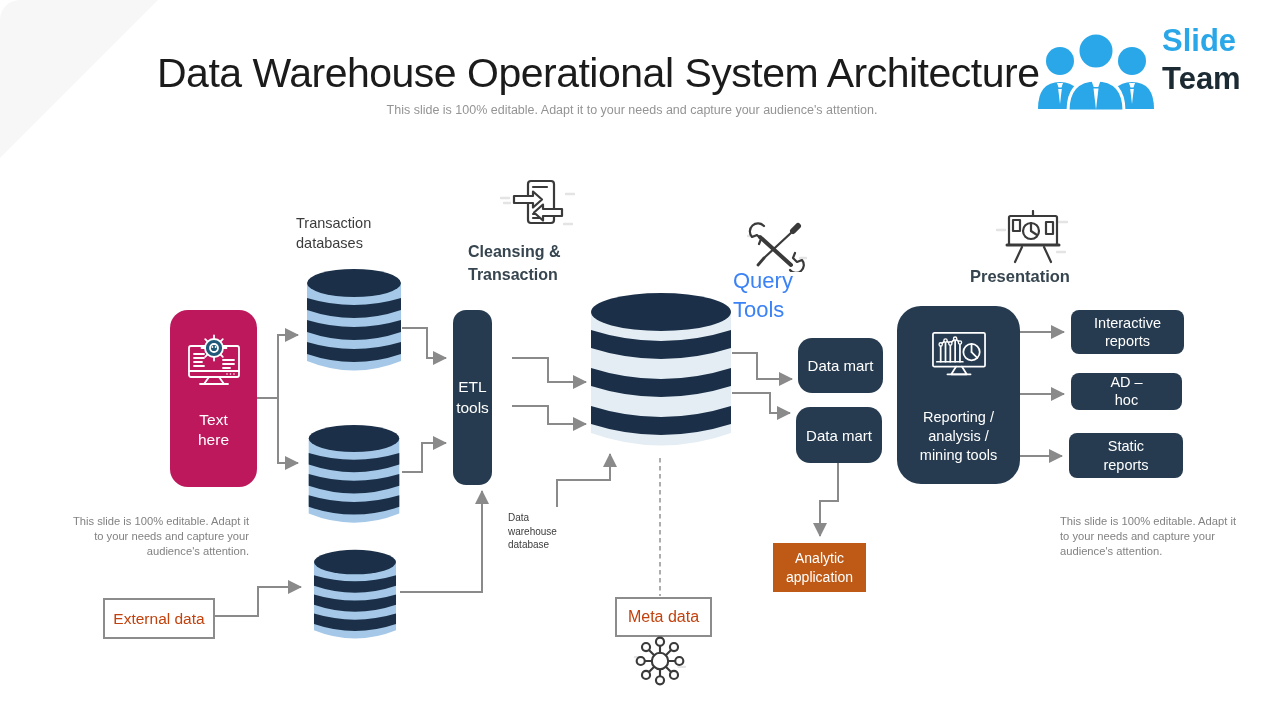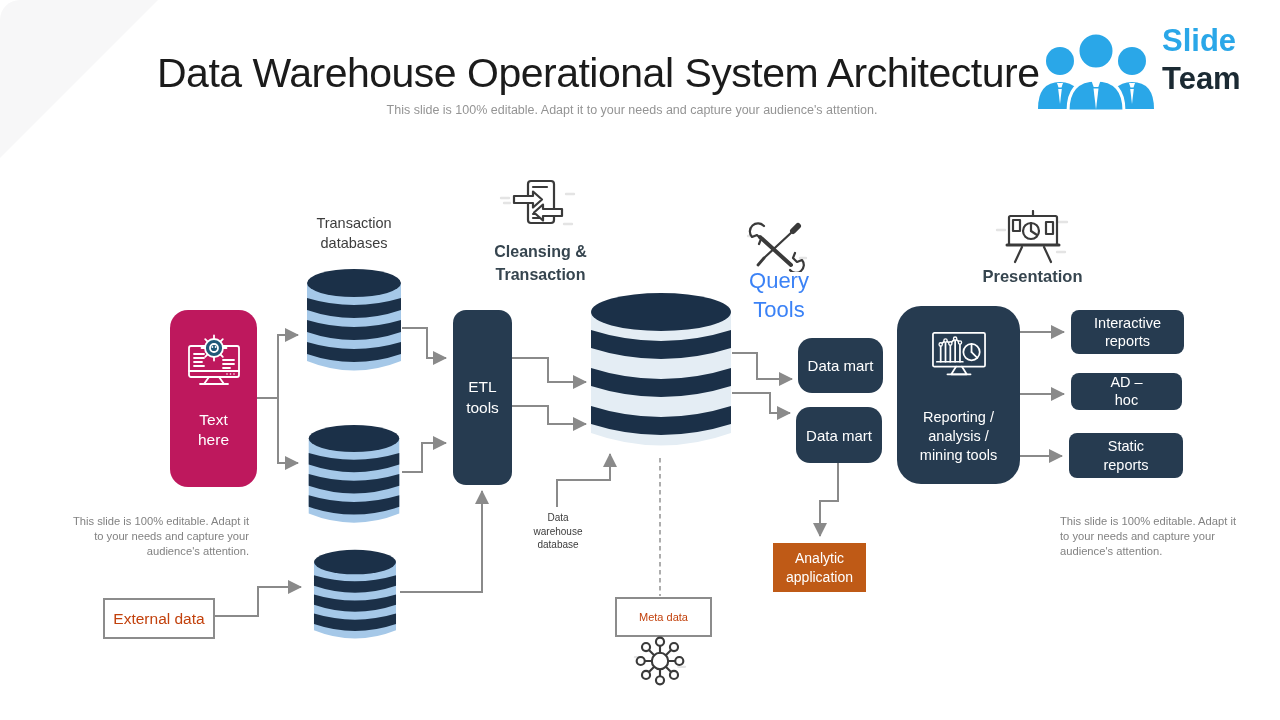--- a/index.html
+++ b/index.html
@@ -24,37 +24,37 @@
   .dash{stroke:#8a8a8a;stroke-width:1.4;fill:none;stroke-dasharray:4.5 3.5;}
   
   .cyl{z-index:2;}
   
   .node{z-index:3;display:flex;align-items:center;justify-content:center;text-align:center;
         color:#ffffff;}
   .navy{background:#263b50;}
   .box-text-here{left:170px;top:310px;width:87px;height:177px;background:#be185d;border-radius:18px;
                  flex-direction:column;justify-content:flex-start;padding-top:24px;box-sizing:border-box;}
   .box-text-here .lbl{margin-top:20px;font-size:15.5px;line-height:1.32;}
-  .box-etl{left:453px;top:310px;width:59px;height:175px;border-radius:13px;font-size:15.5px;line-height:1.3;}
+  .box-etl{left:453px;top:310px;width:39px;height:175px;border-radius:13px;font-size:15.5px;line-height:1.3;}
   .box-dm1{left:798px;top:338px;width:85px;height:55px;border-radius:14px;font-size:15px;}
   .box-dm2{left:796px;top:407px;width:86px;height:56px;border-radius:14px;font-size:15px;}
   .box-analytic{left:773px;top:543px;width:93px;height:49px;background:#bf5a16;font-size:14px;line-height:1.3;}
   .box-reporting{left:897px;top:306px;width:123px;height:178px;border-radius:24px;flex-direction:column;
                  justify-content:flex-start;padding-top:22px;box-sizing:border-box;}
   .box-reporting .lbl{margin-top:26px;font-size:14.5px;line-height:1.3;}
   .box-rep1{left:1071px;top:310px;width:113px;height:44px;border-radius:8px;font-size:14.5px;line-height:1.25;}
   .box-rep2{left:1071px;top:373px;width:111px;height:37px;border-radius:8px;font-size:14.5px;line-height:1.25;
             align-items:flex-start;overflow:visible;}
   .box-rep3{left:1069px;top:433px;width:114px;height:45px;border-radius:8px;font-size:14.5px;line-height:1.25;}
   .wirebox{z-index:3;display:flex;align-items:center;justify-content:center;background:#ffffff;
            border:2px solid #8c8c8c;color:#c2410c;}
   .box-external{left:103px;top:598px;width:108px;height:37px;font-size:15.5px;}
-  .box-meta{left:615px;top:597px;width:93px;height:36px;font-size:11px;}
-  
-  .flabel{z-index:3;text-align:center;color:#3c3c3c;}
+  .box-meta{left:615px;top:597px;width:93px;height:36px;font-size:16px;}
+  
+  .flabel{z-index:3;text-align:left;color:#3c3c3c;}
   #lbl-transaction{left:296px;top:213px;width:116px;font-size:14.5px;line-height:1.38;}
   #lbl-cleansing{left:468px;top:240px;width:145px;font-size:16px;font-weight:bold;color:#36454f;line-height:1.45;}
   #lbl-query{left:733px;top:267px;width:92px;font-size:22px;font-weight:normal;color:#3b82f6;line-height:1.3;}
   #lbl-presentation{left:970px;top:267px;width:125px;font-size:16.5px;font-weight:bold;color:#36454f;}
   #lbl-dwdb{left:508px;top:511px;width:100px;font-size:10px;line-height:1.36;}
   .note{z-index:3;font-size:11.2px;color:#828282;line-height:1.35;}
   #note-left{left:55px;top:514px;width:194px;text-align:right;}
   #note-right{left:1060px;top:514px;width:196px;text-align:left;}
   
   .dkicon{z-index:3;}

